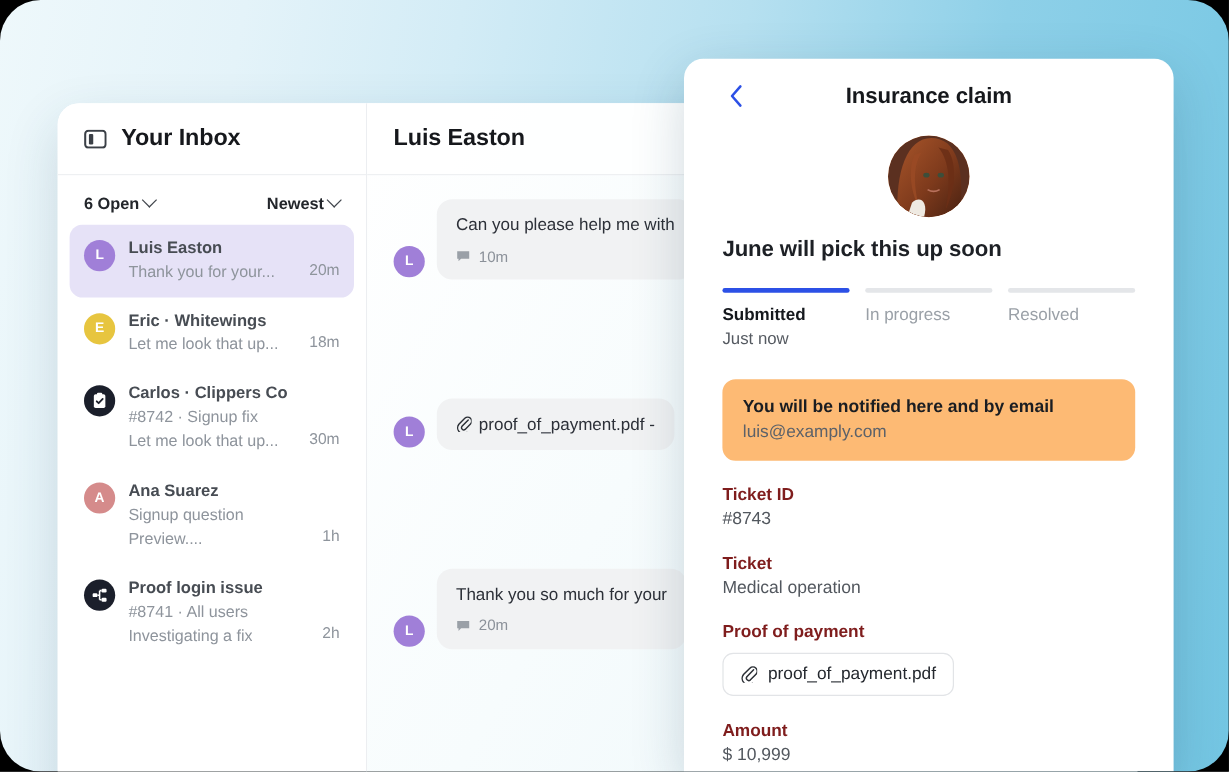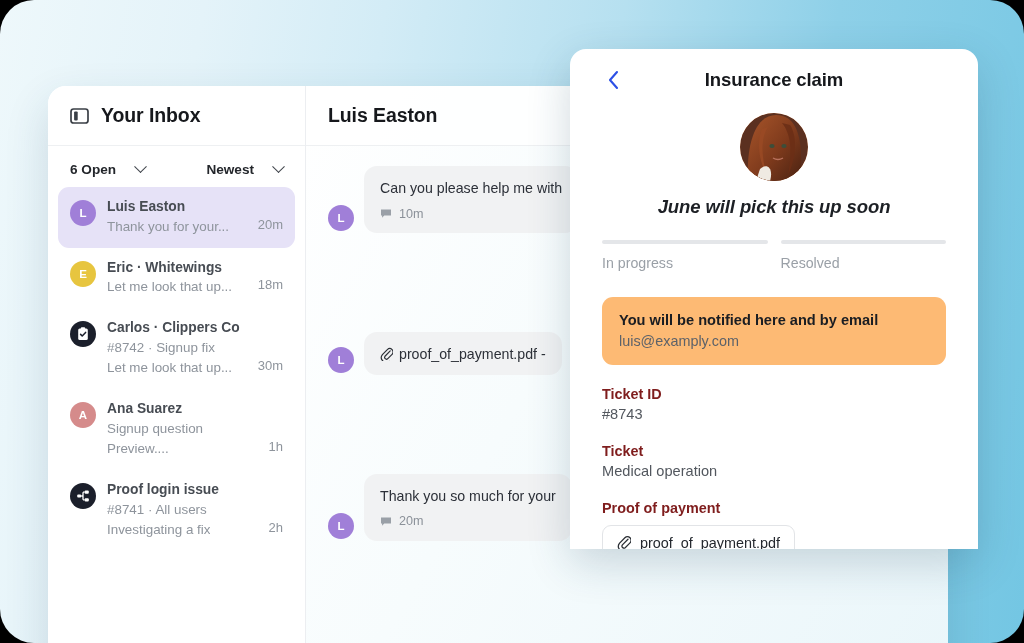--- a/index.html
+++ b/index.html
@@ -71,21 +71,21 @@
 
   #inbox-filters {
     display: flex;
     align-items: center;
     justify-content: space-between;
     padding: 16px 22px 10px 22px;
   }
   .filter-btn {
     display: flex;
     align-items: center;
-    gap: 20px;
+    gap: 4px;
     font-size: 13.6px;
     font-weight: 600;
     color: #23262b;
     cursor: pointer;
     background: none;
     border: none;
     font-family: inherit;
   }
   .chev {
     width: 9px; height: 9px;
@@ -210,21 +210,21 @@
   }
   .chat-glyph { width: 12px; height: 11px; flex: none; }
   .clip-glyph { width: 13px; height: 14px; flex: none; vertical-align: -2px; margin-right: 6px; }
 
   
   #claim-card {
     position: absolute;
     left: 570px;
     top: 49px;
     width: 408px;
-    height: 500px;
+    height: 594px;
     background: #ffffff;
     border-radius: 16px 16px 0 0;
     box-shadow: 0 14px 44px rgba(25, 65, 90, .20);
     overflow: hidden;
     padding: 0 32px;
   }
 
   #claim-header {
     position: relative;
     height: 62px;
@@ -242,21 +242,21 @@
     background: none; border: none; cursor: pointer;
   }
   #back-btn svg { width: 13px; height: 20px; display: block; }
   #claim-title {
     font-size: 18.5px;
     font-weight: 600;
     color: #16181c;
     letter-spacing: -.1px;
   }
 
-  #assignee-block { text-align: center; padding-top: 2px; font-style: italic; }
+  #assignee-block { padding-top: 2px; }
   #assignee-avatar {
     width: 68px; height: 68px;
     border-radius: 50%;
     margin: 0 auto;
     overflow: hidden;
     background: #c98a63;
     position: relative;
   }
   #assignee-line {
     margin-top: 15px;
@@ -519,20 +519,25 @@
             <ellipse cx="44" cy="33" rx="2.6" ry="2" fill="#3c4e3a"></ellipse>
             <path d="M33 45 q5 3 10 0" stroke="#b8715c" stroke-width="1.4" fill="none"></path>
             <path d="M20 56 C26 50 34 54 30 68 L16 68 Z" fill="#efeae2"></path>
           </g>
         </svg>
       </div>
       <div id="assignee-line">June will pick this up soon</div>
     </div>
 
     <div id="stepper">
+        <div class="step active">
+          <div class="step-bar"></div>
+          <div class="step-label">Submitted</div>
+          <div class="step-sub">Just now</div>
+        </div>
         <div class="step">
           <div class="step-bar"></div>
           <div class="step-label">In progress</div>
         </div>
         <div class="step">
           <div class="step-bar"></div>
           <div class="step-label">Resolved</div>
         </div>
       </div>
 

